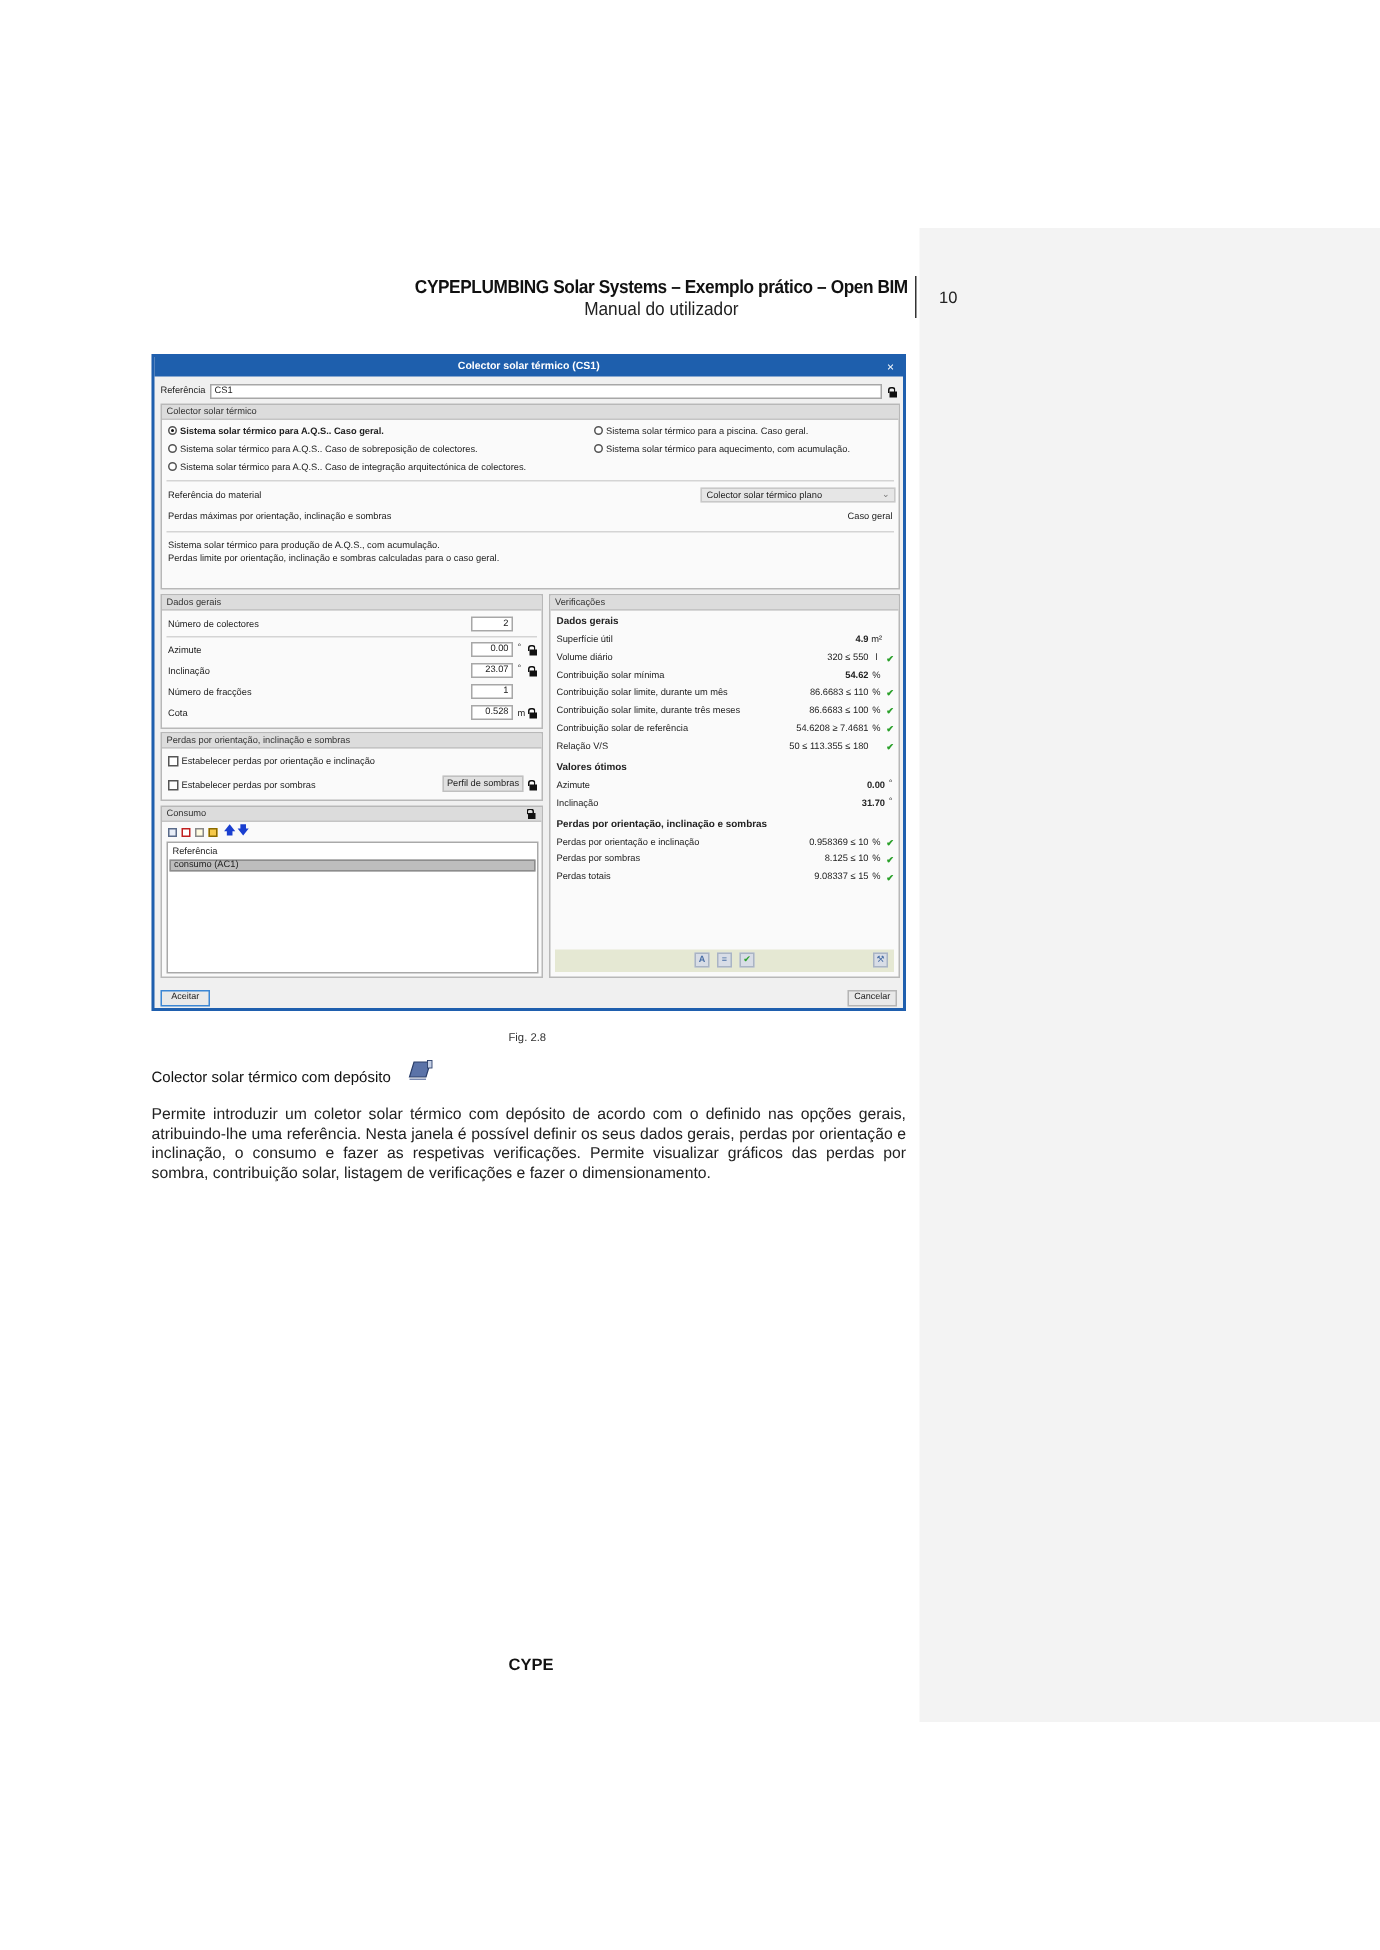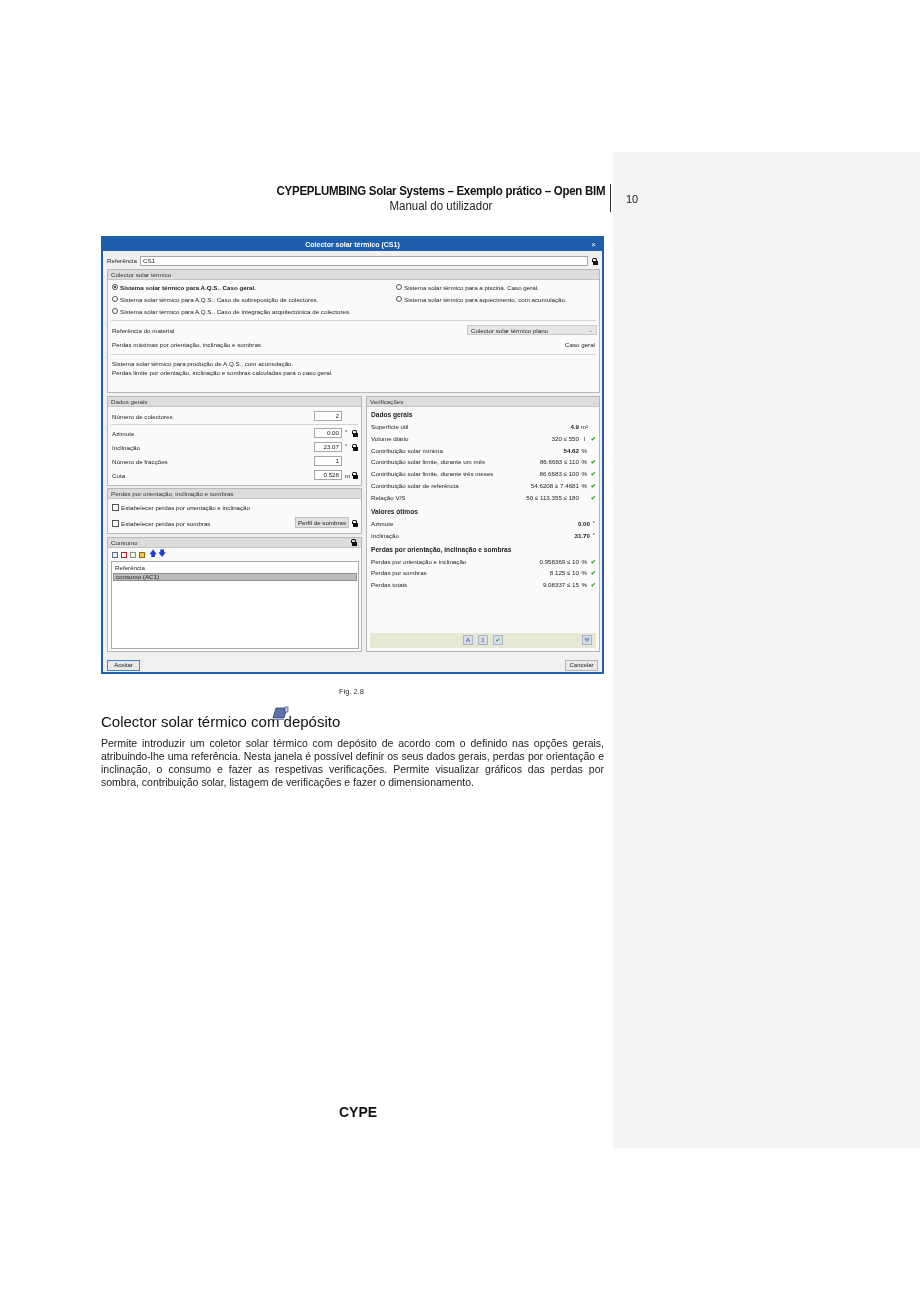--- a/index.html
+++ b/index.html
@@ -34,24 +34,24 @@
   .check { color:#2aa02a; font-weight:bold; }
   .list-box { position:absolute; background:#fff; border:1px solid #a9a9a9; box-sizing:border-box; }
   .list-sel { position:absolute; left:1px; right:1px; height:8px; background:#bdbdbd; border:1px solid #8c8c8c; box-sizing:border-box; line-height:6px; padding-left:2px; }
   .tb-icon { position:absolute; width:6px; height:6px; box-sizing:border-box; }
   .ver-bar { position:absolute; left:3px; right:3px; height:15px; background:#e5e8d3; }
   .vbtn { position:absolute; width:10px; height:10px; background:#d8dde6; border:1px solid #a9b4c4; box-sizing:border-box; font-size:6px; text-align:center; line-height:8px; }
   .bottom-btn { position:absolute; height:11px; line-height:9px; border:1px solid #b5b5b5; background:#e9e9e9; box-sizing:border-box; text-align:center; font-size:6px; }
   .bottom-btn.primary { border:1px solid #3b86d4; }
 
   .fig-cap { position:absolute; left:339px; top:687px; font-size:7.5px; color:#333; }
-  .sec-title { position:absolute; left:101px; top:713px; font-size:15px; color:#111; }
+  .sec-title { position:absolute; left:101px; top:713px; font-size:10px; color:#111; }
   .sec-icon { position:absolute; left:272px; top:706px; width:17px; height:15px; }
   .body-text { position:absolute; left:101px; top:737px; width:503px; font-size:10.5px; line-height:13px; text-align:justify; color:#222; }
-  .footer { position:absolute; left:339px; top:1104px; font-size:14px; font-weight:bold; color:#111; }
+  .footer { position:absolute; left:339px; top:1104px; font-size:11px; font-weight:bold; color:#111; }
 </style>
 </head>
 <body>
 
 <div class="sidebar-grey"></div>
 
 <div class="header">
   <div class="header-title">CYPEPLUMBING Solar Systems – Exemplo prático – Open BIM</div>
   <div class="header-sub">Manual do utilizador</div>
 </div>

